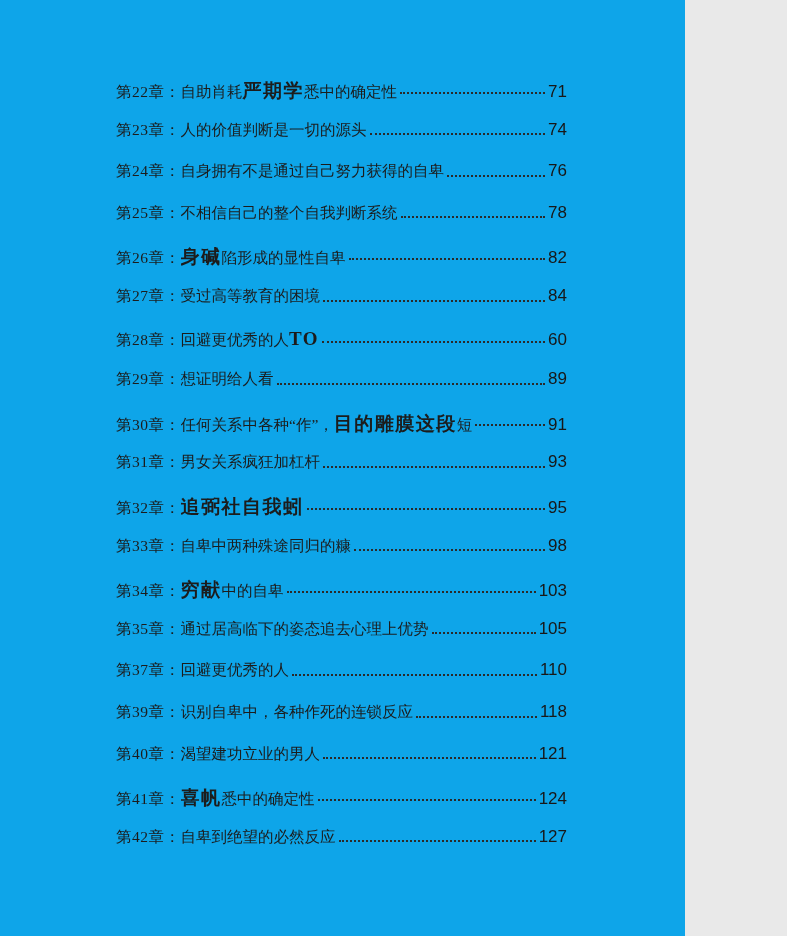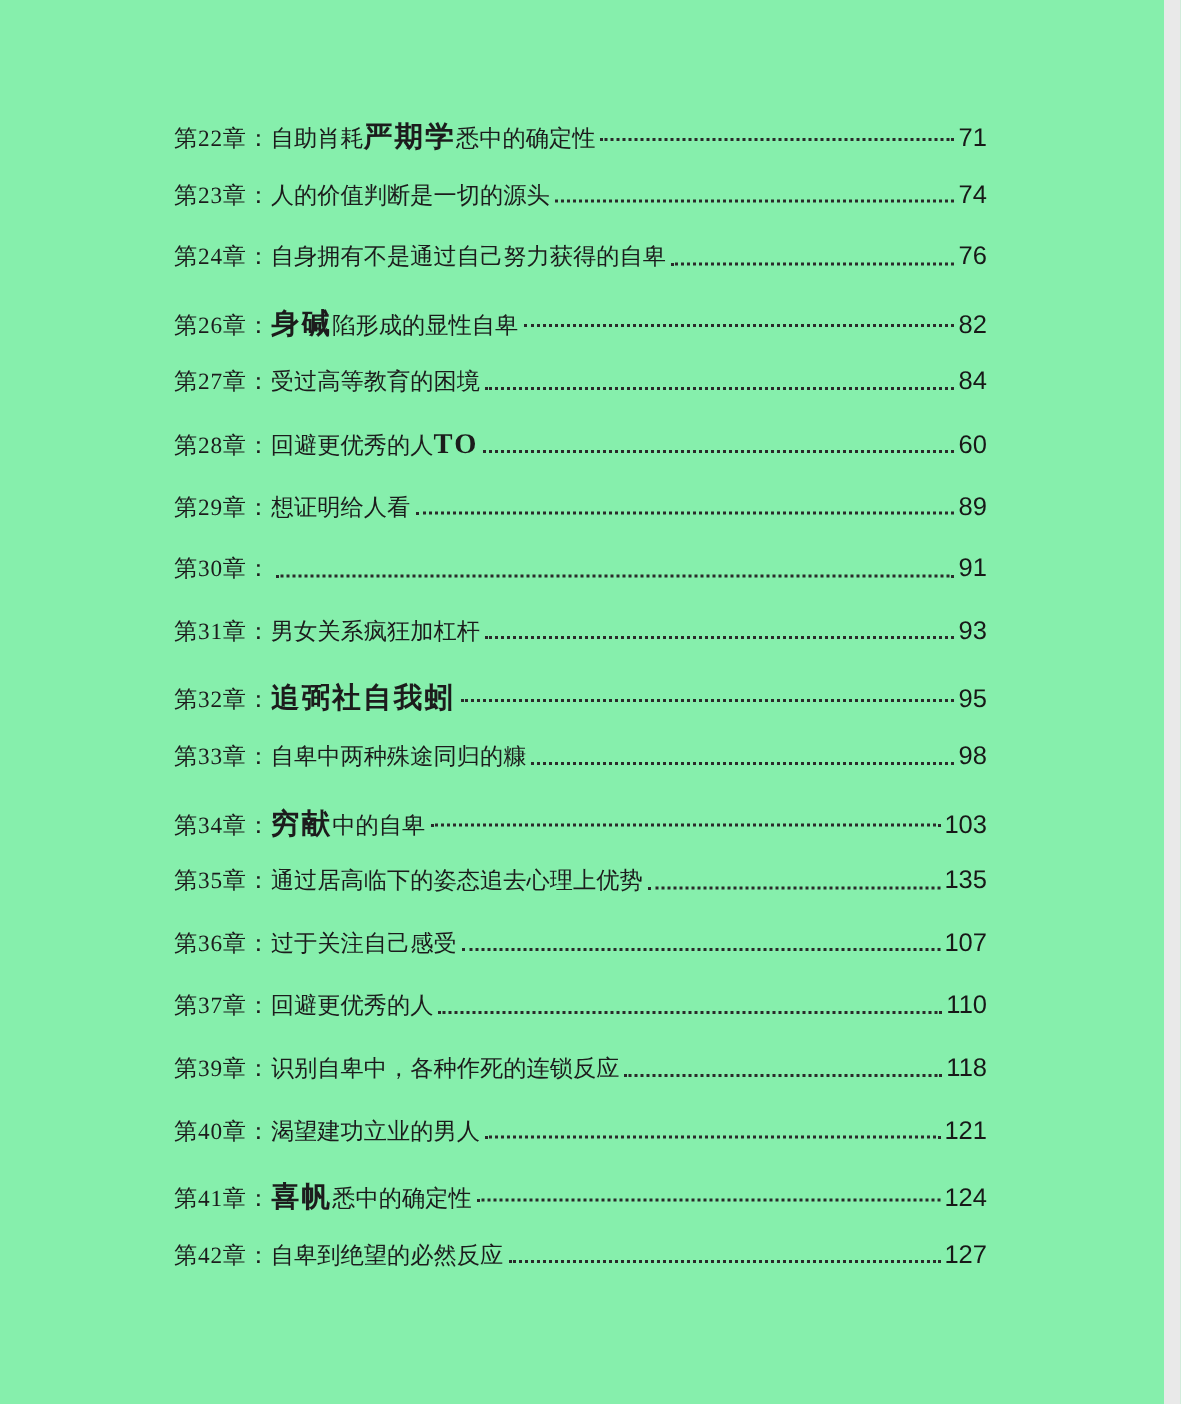--- a/index.html
+++ b/index.html
@@ -1,20 +1,20 @@
 <!DOCTYPE html>
 <html><head>
 <meta charset="utf-8">
 <style>
   html, body { margin: 0; padding: 0; background: #e9e9e9; }
   .page {
     position: relative;
-    width: 776px;
+    width: 685px;
     height: 936px;
-    background: #86efac;
+    background: #0ea5e9;
     overflow: hidden;
     font-family: "Liberation Serif", "DejaVu Serif", serif;
     color: #1c1c1c;
   }
   .toc {
     position: absolute;
     left: 116px;
     right: 118px;
     top: 66px;
   }
@@ -75,20 +75,26 @@
     <span class="pagenum">74</span>
   </div>
 
   <div class="row">
     <span class="chapter">第24章：</span>
     <span class="title"><span>自身拥有不是通过自己努力获得的自卑</span></span>
     <span class="leader"></span>
     <span class="pagenum">76</span>
   </div>
 
+  <div class="row">
+    <span class="chapter">第25章：</span>
+    <span class="title"><span>不相信自己的整个自我判断系统</span></span>
+    <span class="leader"></span>
+    <span class="pagenum">78</span>
+  </div>
 
   <div class="row">
     <span class="chapter">第26章：</span>
     <span class="title"><span class="alt">身碱</span><span>陷形成的显性自卑</span></span>
     <span class="leader"></span>
     <span class="pagenum">82</span>
   </div>
 
   <div class="row">
     <span class="chapter">第27章：</span>
@@ -106,20 +112,21 @@
 
   <div class="row">
     <span class="chapter">第29章：</span>
     <span class="title"><span>想证明给人看</span></span>
     <span class="leader"></span>
     <span class="pagenum">89</span>
   </div>
 
   <div class="row">
     <span class="chapter">第30章：</span>
+    <span class="title"><span>任何关系中各种“作”，</span><span class="alt">目的雕膜这段</span><span>短</span></span>
     <span class="leader"></span>
     <span class="pagenum">91</span>
   </div>
 
   <div class="row">
     <span class="chapter">第31章：</span>
     <span class="title"><span>男女关系疯狂加杠杆</span></span>
     <span class="leader"></span>
     <span class="pagenum">93</span>
   </div>
@@ -142,29 +149,23 @@
     <span class="chapter">第34章：</span>
     <span class="title"><span class="alt">穷献</span><span>中的自卑</span></span>
     <span class="leader"></span>
     <span class="pagenum">103</span>
   </div>
 
   <div class="row">
     <span class="chapter">第35章：</span>
     <span class="title"><span>通过居高临下的姿态追去心理上优势</span></span>
     <span class="leader"></span>
-    <span class="pagenum">135</span>
-  </div>
-
-  <div class="row">
-    <span class="chapter">第36章：</span>
-    <span class="title"><span>过于关注自己感受</span></span>
-    <span class="leader"></span>
-    <span class="pagenum">107</span>
-  </div>
+    <span class="pagenum">105</span>
+  </div>
+
 
   <div class="row">
     <span class="chapter">第37章：</span>
     <span class="title"><span>回避更优秀的人</span></span>
     <span class="leader"></span>
     <span class="pagenum">110</span>
   </div>
 
 
   <div class="row">

